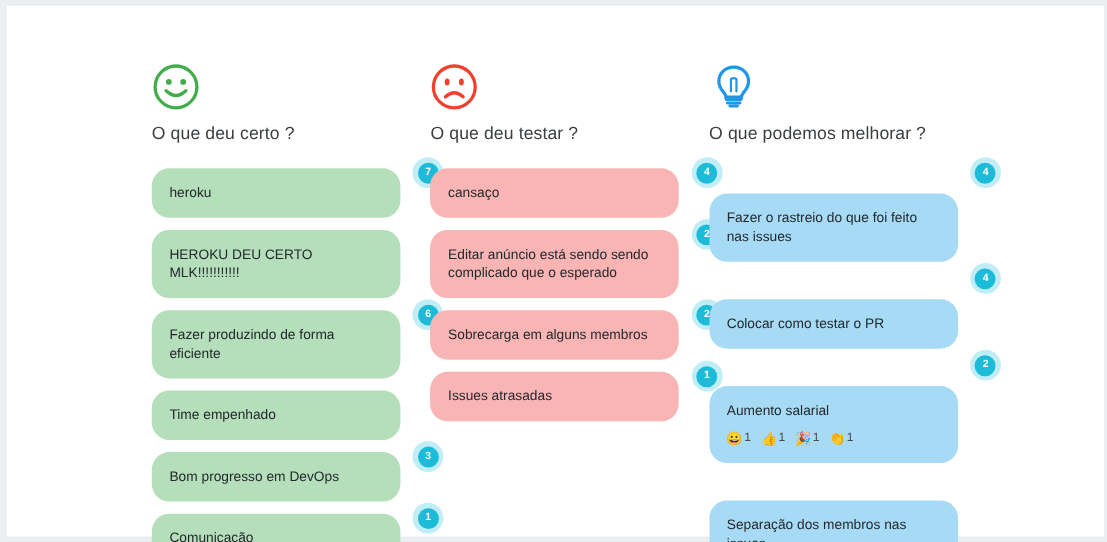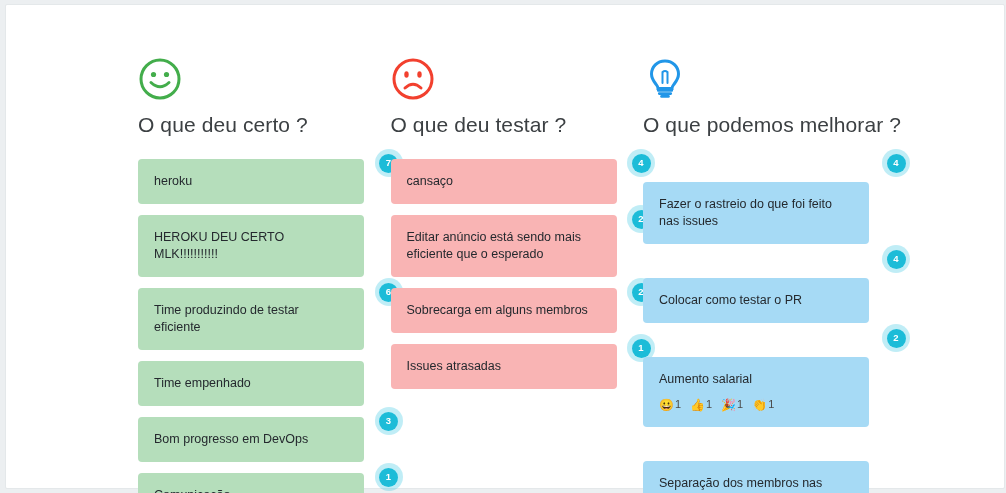--- a/index.html
+++ b/index.html
@@ -20,30 +20,30 @@
   #board {
     position: absolute;
     left: 132px; top: 52px;
     width: 760px;
     display: flex;
     gap: 0px;
   }
   .column { width: 255px; }
   .col-icon { height: 48px; margin-bottom: 8px; }
   .col-title {
-    font-size: 21px;
+    font-size: 16px;
     color: #3c4043;
     letter-spacing: .1px;
     margin-bottom: 22px;
     white-space: nowrap;
   }
   .cards { display: flex; flex-direction: column; }
   .card-wrap { position: relative; margin-bottom: 11px; }
   .card {
-    border-radius: 4px;
+    border-radius: 16px;
     padding: 14px 16px;
     font-size: 12.5px;
     line-height: 17px;
     color: #24292e;
     min-height: 45px;
     display: flex;
     flex-direction: column;
     justify-content: center;
     width: 226px;
   }
@@ -104,21 +104,21 @@
               <div class="badge-inner">7</div>
             </div>
           </div>
           <div class="card-wrap">
             <div class="card">
               <div class="card-text">HEROKU DEU CERTO MLK!!!!!!!!!!!</div>
             </div>
           </div>
           <div class="card-wrap">
             <div class="card">
-              <div class="card-text">Time produzindo de testar eficiente</div>
+              <div class="card-text">Fazer produzindo de forma eficiente</div>
             </div>
             <div class="badge">
               <div class="badge-inner">6</div>
             </div>
           </div>
           <div class="card-wrap">
             <div class="card">
               <div class="card-text">Time empenhado</div>
             </div>
           </div>
@@ -152,21 +152,21 @@
           <div class="card-wrap">
             <div class="card">
               <div class="card-text">cansaço</div>
             </div>
             <div class="badge">
               <div class="badge-inner">4</div>
             </div>
           </div>
           <div class="card-wrap">
             <div class="card">
-              <div class="card-text">Editar anúncio está sendo mais eficiente que o esperado</div>
+              <div class="card-text">Editar anúncio está sendo sendo complicado que o esperado</div>
             </div>
             <div class="badge">
               <div class="badge-inner">2</div>
             </div>
           </div>
           <div class="card-wrap">
             <div class="card">
               <div class="card-text">Sobrecarga em alguns membros</div>
             </div>
             <div class="badge">

